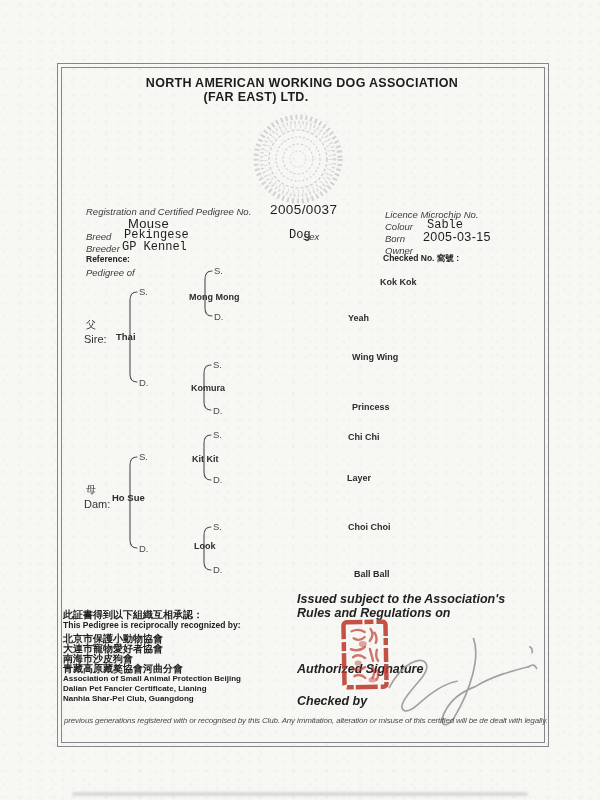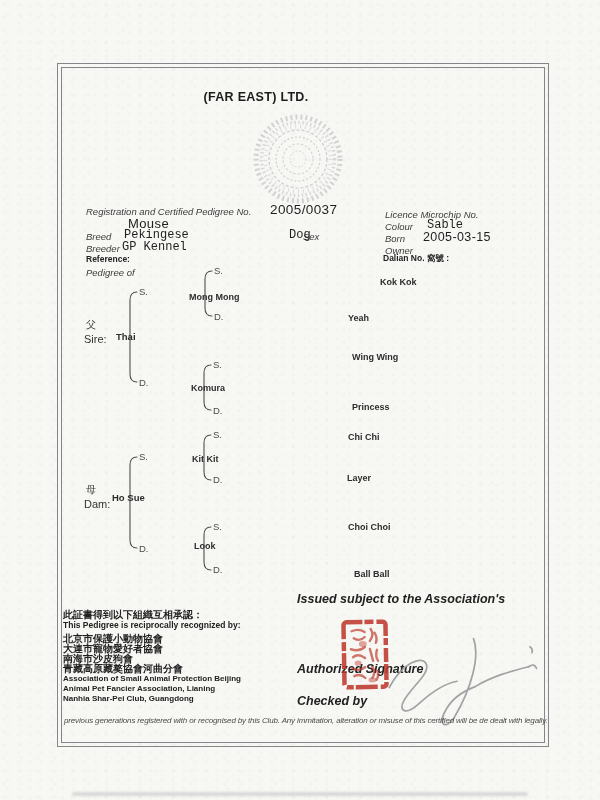--- a/index.html
+++ b/index.html
@@ -36,20 +36,21 @@
   .bottom-shadow{position:absolute;left:72px;top:792px;width:456px;height:4px;
     background:rgba(110,110,118,.22);filter:blur(1px);border-radius:2px;}
 </style>
 </head>
 <body>
 
 <div class="page">
 
   <div class="frame"></div>
 
+  <div class="abs title" style="left:61px;top:76px;width:482px;">NORTH AMERICAN WORKING DOG ASSOCIATION</div>
   <div class="abs title" style="left:61px;top:90px;width:390px;">(FAR EAST) LTD.</div>
 
   <svg class="abs" style="left:252px;top:113px;opacity:.8;" width="92" height="92" viewBox="0 0 92 92">
     <g fill="none" stroke="#c9c9cd">
       <circle cx="46" cy="46" r="42" stroke-width="5" stroke-dasharray="2 3"></circle>
       <circle cx="46" cy="46" r="36.5" stroke-width="3.5" stroke-dasharray="1.5 2.5" stroke="#d2d2d6"></circle>
       <circle cx="46" cy="46" r="29" stroke-width="1.2" stroke-dasharray="3 2" stroke="#c2c2c8"></circle>
       <circle cx="46" cy="46" r="22" stroke-width="1.2" stroke-dasharray="2 2" stroke="#c6c6cc"></circle>
       <circle cx="46" cy="46" r="15" stroke-width="1.1" stroke-dasharray="2.5 1.8" stroke="#c9c9cf"></circle>
       <circle cx="46" cy="46" r="8" stroke-width="1" stroke-dasharray="2 1.5" stroke="#cfcfd4"></circle>
@@ -76,21 +77,21 @@
 
   <div class="abs lbl" style="left:385px;top:209px;">Licence Microchip No.</div>
 
   <div class="abs lbl" style="left:385px;top:221px;">Colour</div>
   <div class="abs val-mono" style="left:427px;top:218px;">Sable</div>
 
   <div class="abs lbl" style="left:385px;top:233px;">Born</div>
   <div class="abs val-sans" style="left:423px;top:230px;font-size:12.5px;">2005-03-15</div>
 
   <div class="abs lbl" style="left:385px;top:245px;">Owner</div>
-  <div class="abs small-bold" style="left:383px;top:253px;">Dalian No. 窩號 :</div>
+  <div class="abs small-bold" style="left:383px;top:253px;">Checked No. 窩號 :</div>
 
   <svg class="overlay" width="600" height="800" viewBox="0 0 600 800">
     <g fill="none" stroke="#4f4f4f" stroke-width="1.1" stroke-linecap="round">
       <path d="M 137 292 Q 130 292 130 300 L 130 374 Q 130 382 137 382"></path>
       <path d="M 212 271 Q 205 271 205 279 L 205 308 Q 205 316 212 316"></path>
       <path d="M 211 365 Q 204 365 204 373 L 204 402 Q 204 410 211 410"></path>
       <path d="M 137 457 Q 130 457 130 465 L 130 540 Q 130 548 137 548"></path>
       <path d="M 211 435 Q 204 435 204 443 L 204 472 Q 204 480 211 480"></path>
       <path d="M 211 527 Q 204 527 204 535 L 204 562 Q 204 570 211 570"></path>
     </g>
@@ -134,24 +135,25 @@
   <div class="abs tname" style="left:348px;top:522px;">Choi Choi</div>
   <div class="abs tname" style="left:354px;top:569px;">Ball Ball</div>
 
   <div class="abs cn" style="left:63px;top:608px;">此証書得到以下組織互相承認：</div>
   <div class="abs orgen" style="left:63px;top:620px;font-size:8.5px;">This Pedigree is reciprocally recognized by:</div>
   <div class="abs cn" style="left:63px;top:632px;">北京市保護小動物協會</div>
   <div class="abs cn" style="left:63px;top:642px;">大連市寵物愛好者協會</div>
   <div class="abs cn" style="left:63px;top:652px;">南海市沙皮狗會</div>
   <div class="abs cn" style="left:63px;top:662px;">青藏高原藏獒協會河曲分會</div>
   <div class="abs orgen" style="left:63px;top:674px;">Association of Small Animal Protection Beijing</div>
-  <div class="abs orgen" style="left:63px;top:684px;">Animal Pet Fancier Association, Lianing</div>
+  <div class="abs orgen" style="left:63px;top:684px;">Dalian Pet Fancier Certificate, Lianing</div>
   <div class="abs orgen" style="left:63px;top:694px;">Nanhia Shar-Pei Club, Guangdong</div>
 
   <div class="abs bold-it" style="left:297px;top:592px;">Issued subject to the Association's</div>
+  <div class="abs bold-it" style="left:297px;top:606px;">Rules and Regulations on</div>
   <div class="abs bold-it" style="left:297px;top:662px;">Authorized Signature</div>
   <div class="abs bold-it" style="left:297px;top:694px;">Checked by</div>
 
   <svg class="abs" style="left:341px;top:619px;opacity:.88;transform:rotate(-1deg);" width="48" height="71" viewBox="0 0 48 71">
     <rect x="3" y="3" width="42" height="65" rx="3" fill="none" stroke="#bf3a2e" stroke-width="4.5" stroke-dasharray="16 2 9 3 22 2 7 3 14 2"></rect>
     <g stroke="#bf3a2e" fill="none" stroke-width="2.4" opacity=".78" stroke-linecap="round">
       <path d="M 11 12 q 7 -3 13 1 M 13 19 q 6 4 11 -1"></path>
       <path d="M 30 10 q 4 6 -1 12 M 34 14 q 3 5 1 10"></path>
       <path d="M 10 30 q 8 3 14 -2 M 12 38 q 5 -4 12 1"></path>
       <path d="M 29 30 l 3 12 M 36 31 q -2 7 1 11"></path>

